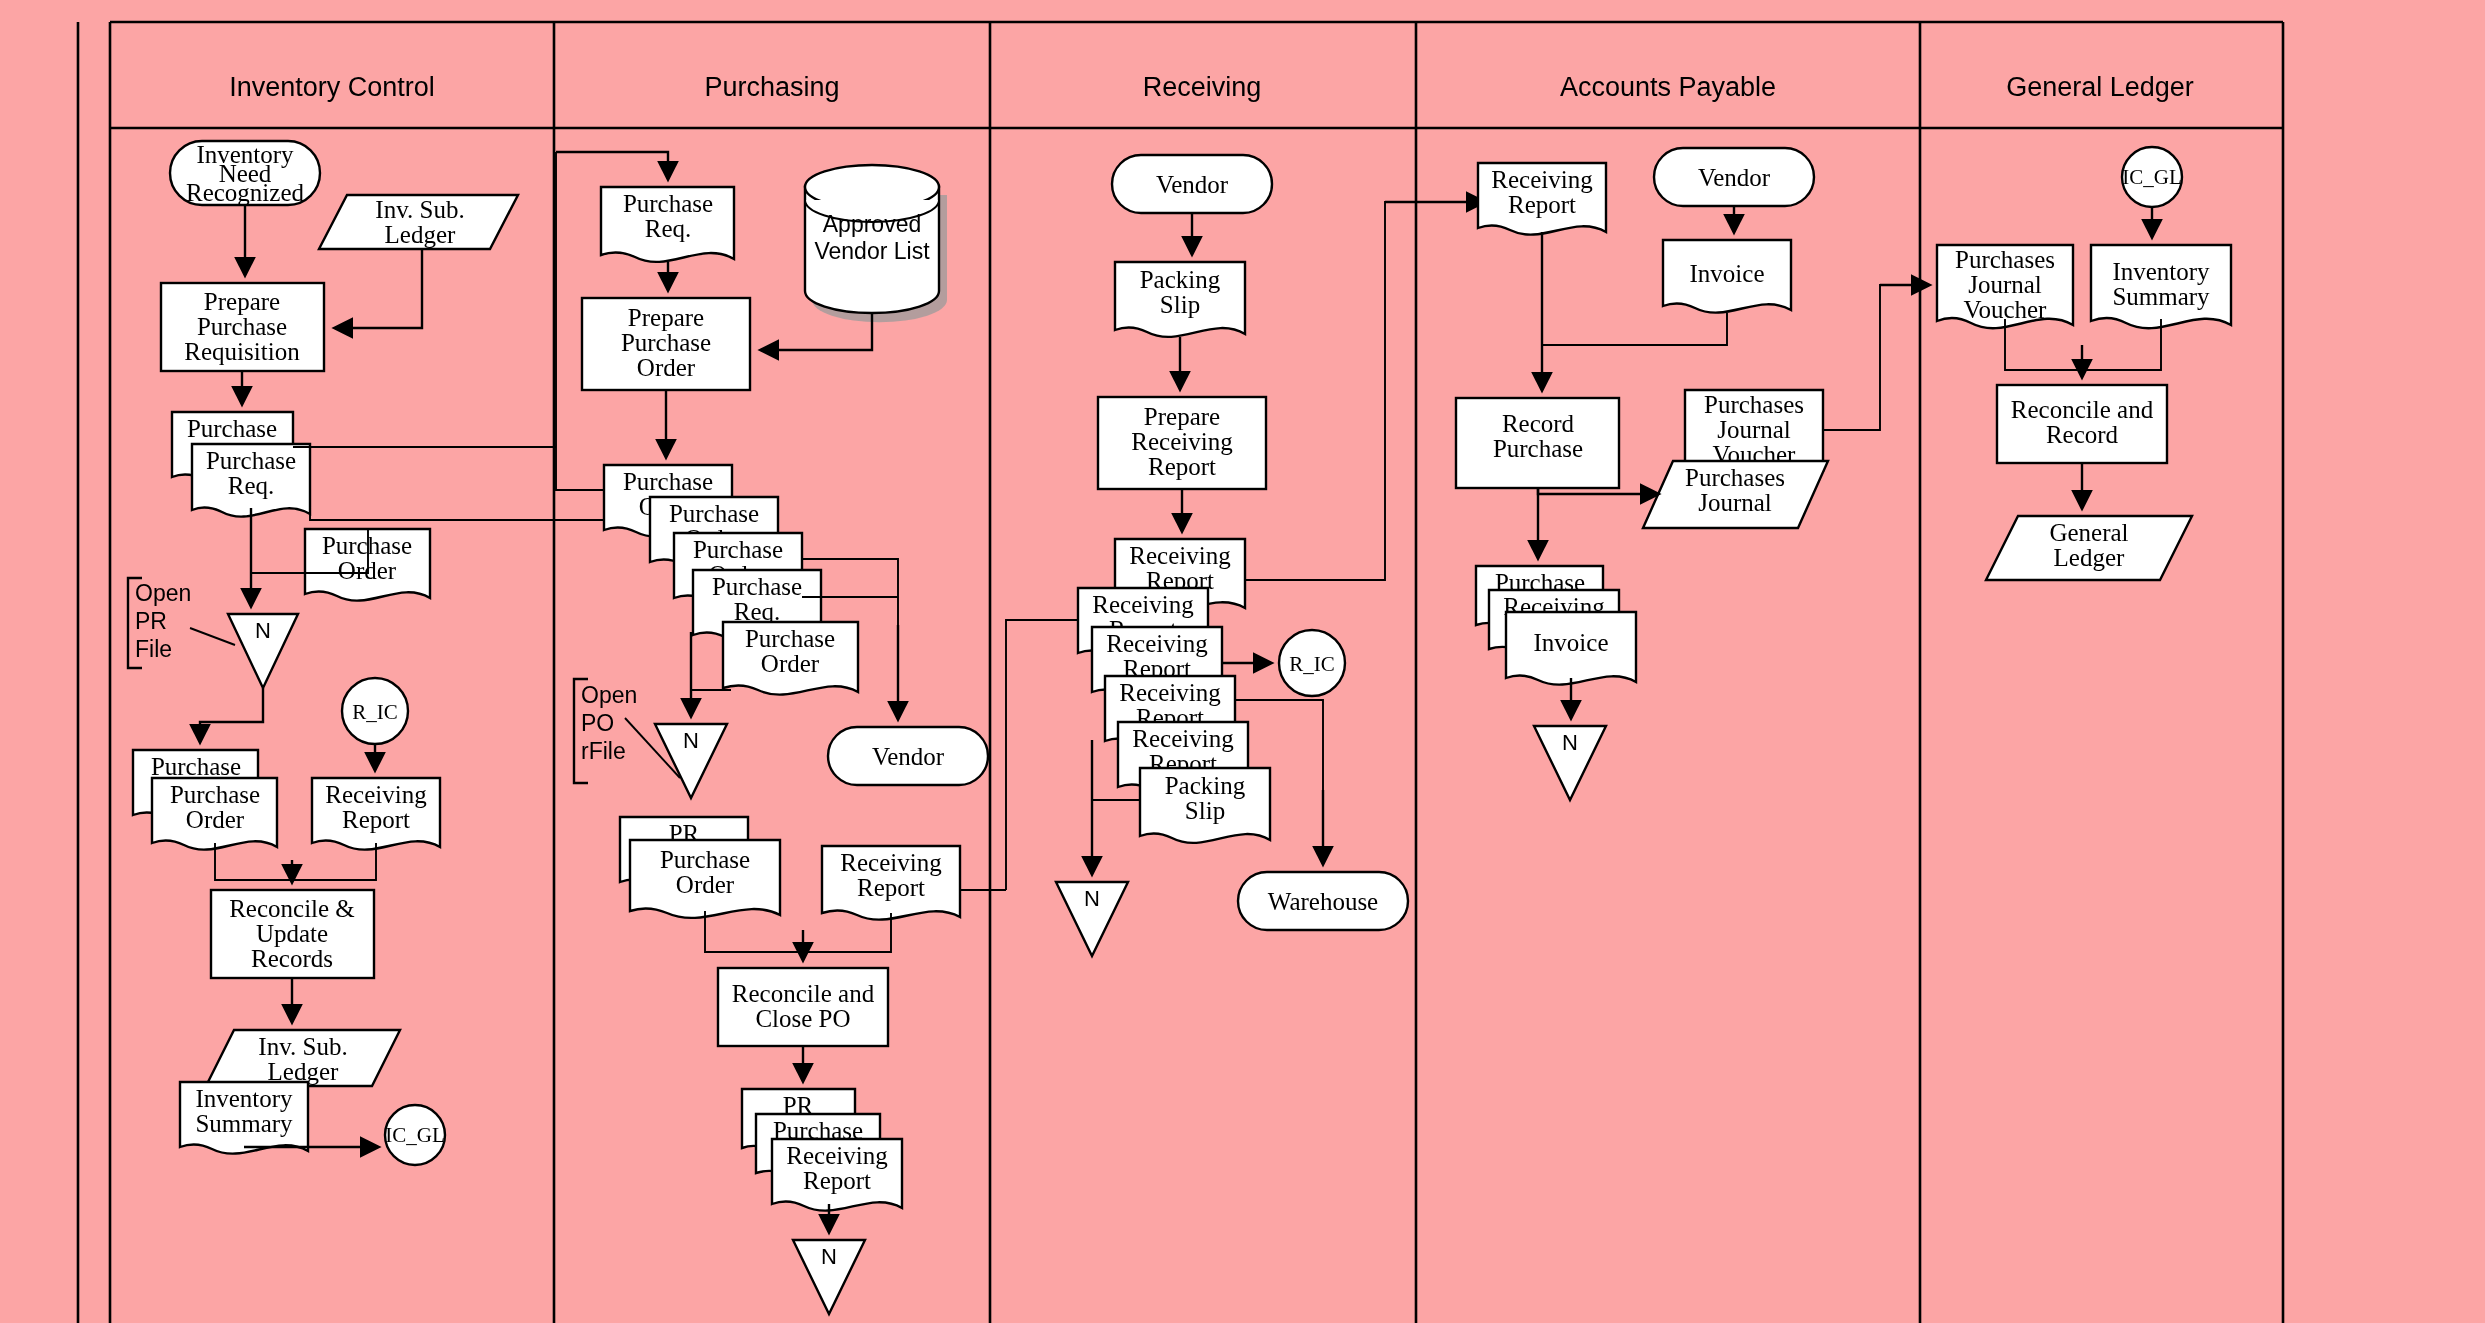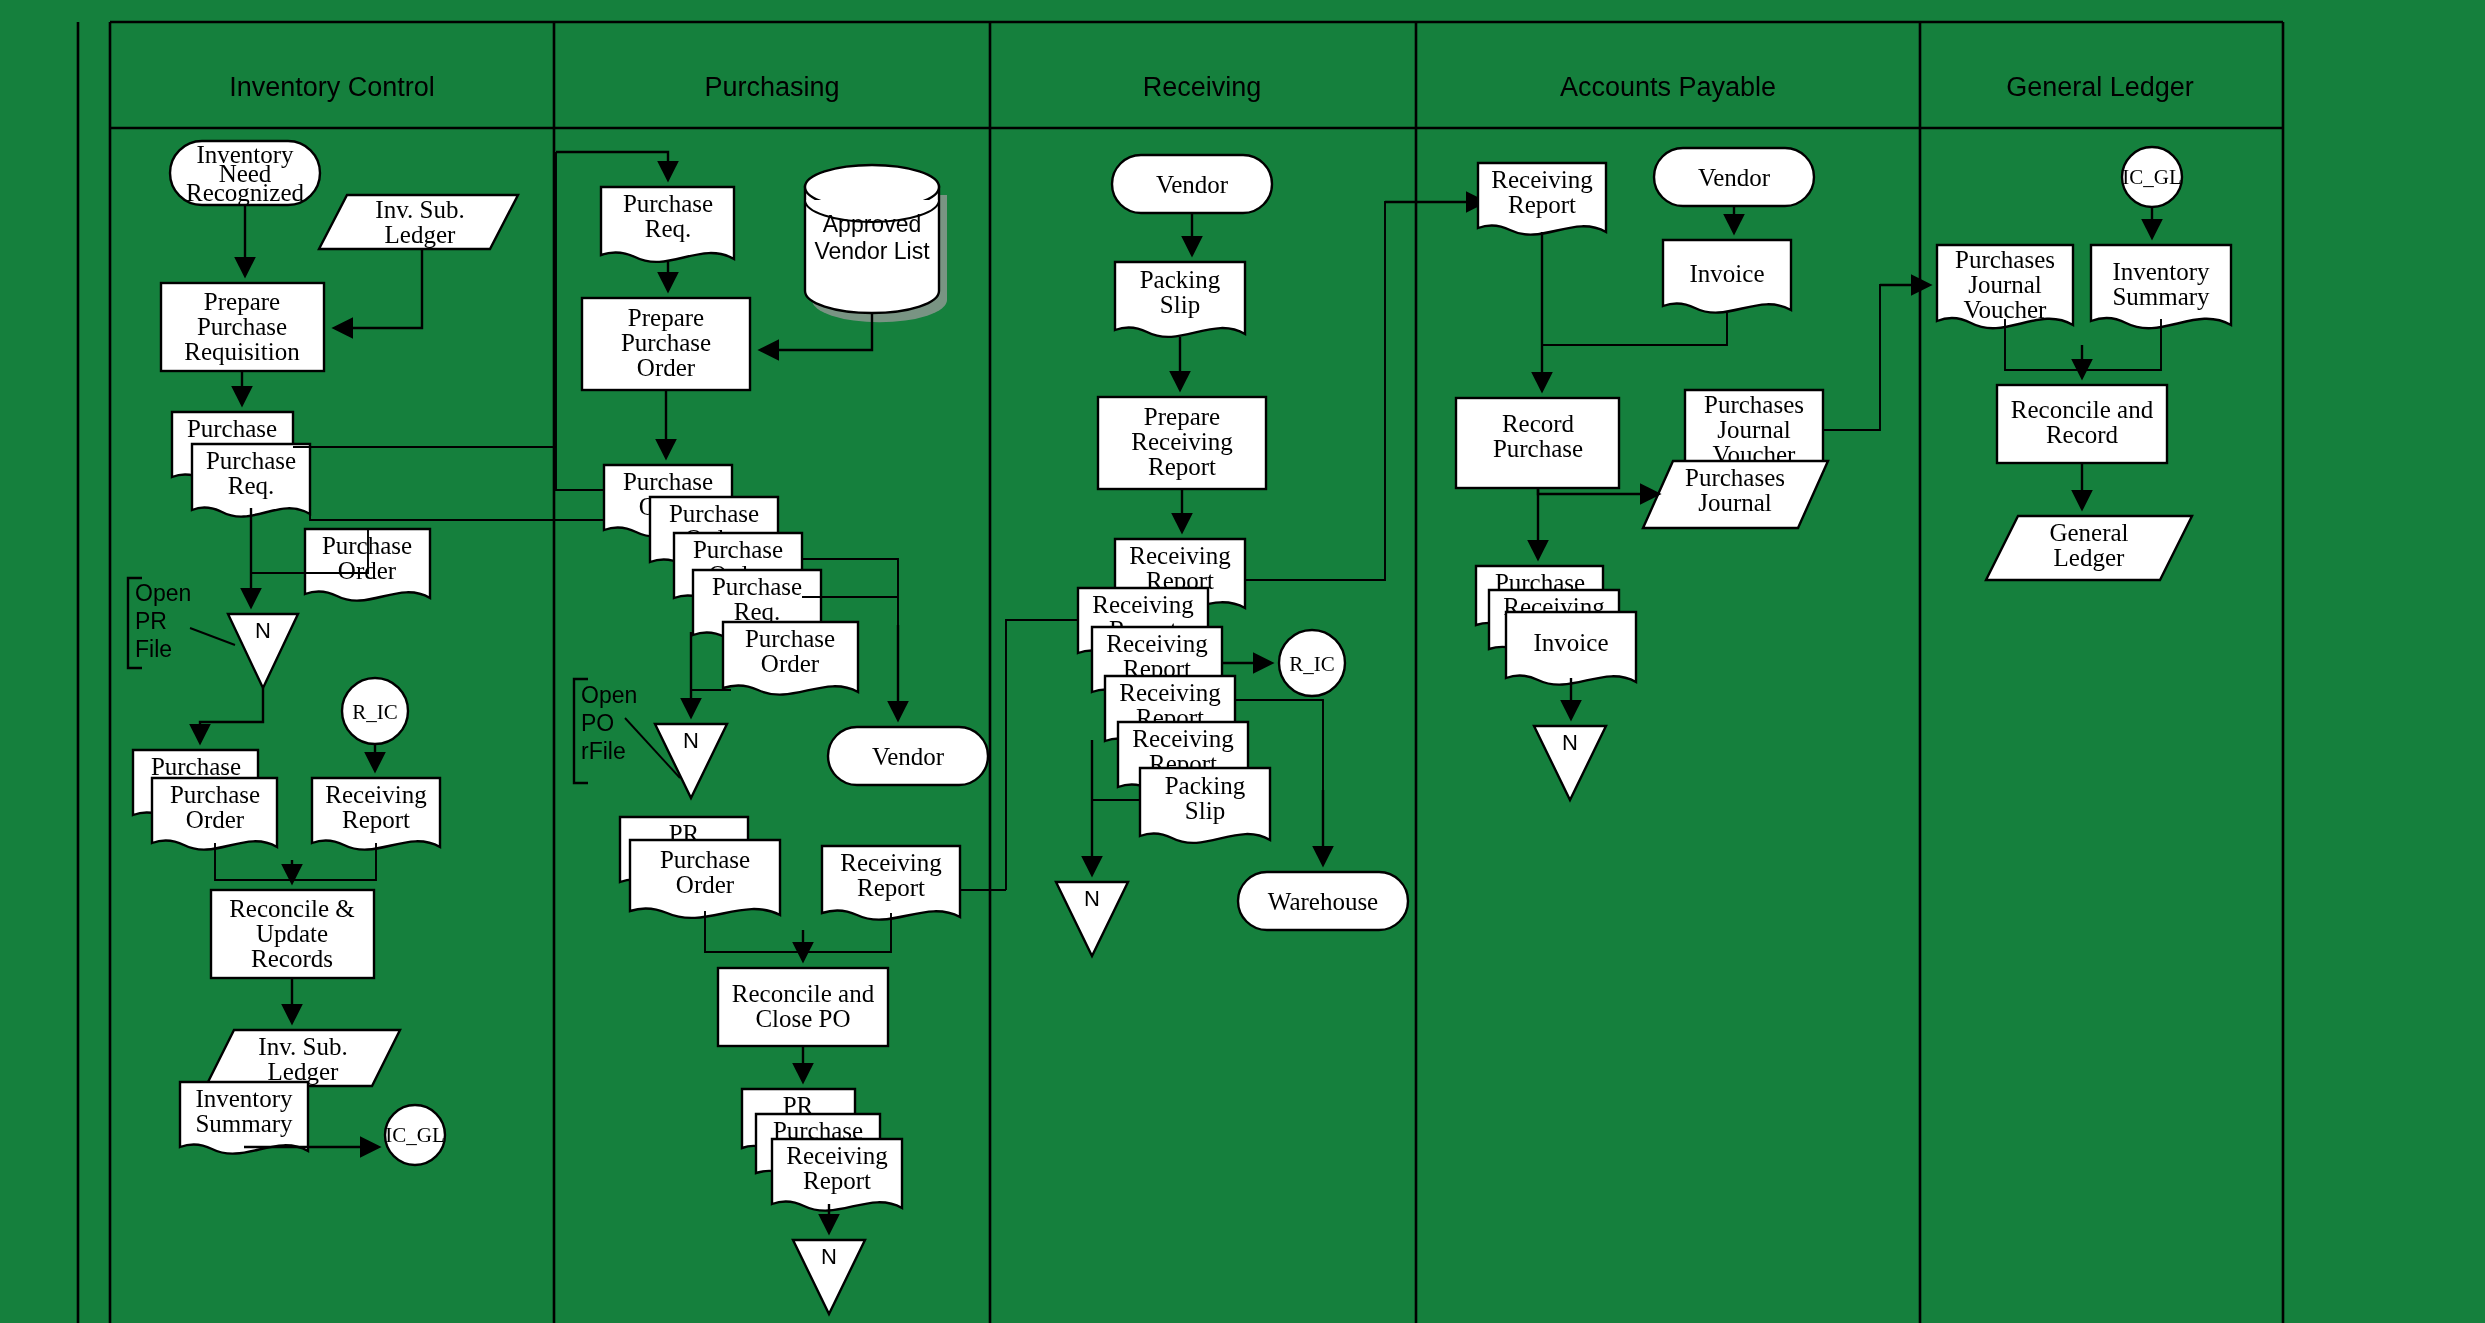--- a/index.html
+++ b/index.html
@@ -1,17 +1,17 @@
 <!DOCTYPE html>
 <html><head>
 <meta charset="utf-8">
 <style>
   html,body{margin:0;padding:0;background:#ffffff;}
   body{width:2485px;height:1323px;font-family:"Liberation Serif",serif;}
-  #stage{position:relative;width:2485px;height:1323px;overflow:hidden;background:#15803d;}
+  #stage{position:relative;width:2485px;height:1323px;overflow:hidden;background:#fca5a5;}
   svg#diagram{position:absolute;left:0;top:0;width:2485px;height:1323px;}
   .shape{fill:#ffffff;stroke:#000000;stroke-width:2.4;}
   .shape-thin{fill:#ffffff;stroke:#000000;stroke-width:2.0;}
   .lane-line{fill:none;stroke:#000000;stroke-width:2.6;}
   .conn{fill:none;stroke:#000000;stroke-width:2.4;}
   .conn-thin{fill:none;stroke:#000000;stroke-width:1.9;}
   .bracket{fill:none;stroke:#000000;stroke-width:2.4;}
   text{font-family:"Liberation Serif",serif;fill:#000;}
   .lane-title{font-size:27px;font-family:"Liberation Sans",sans-serif;text-anchor:middle;}
   .doc-t{font-size:25px;text-anchor:middle;}

